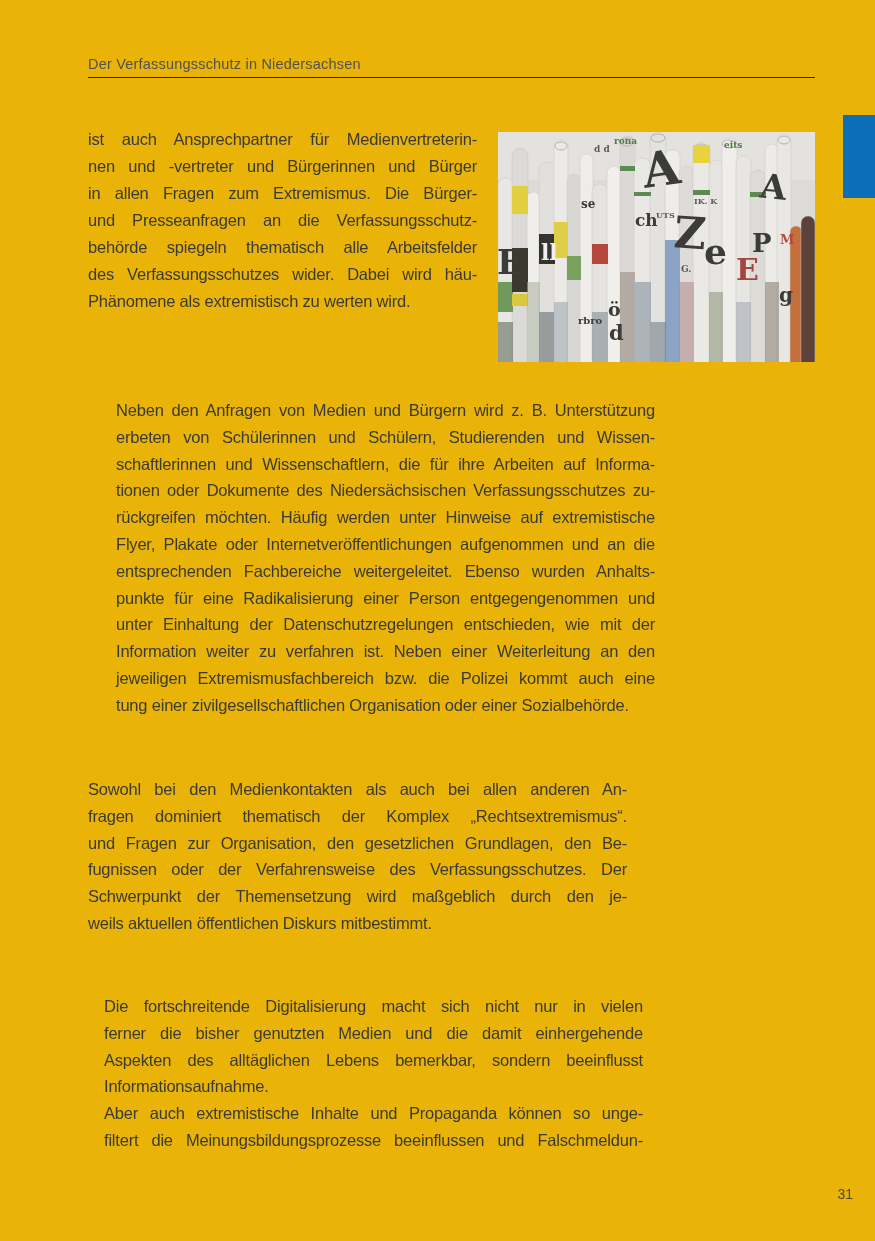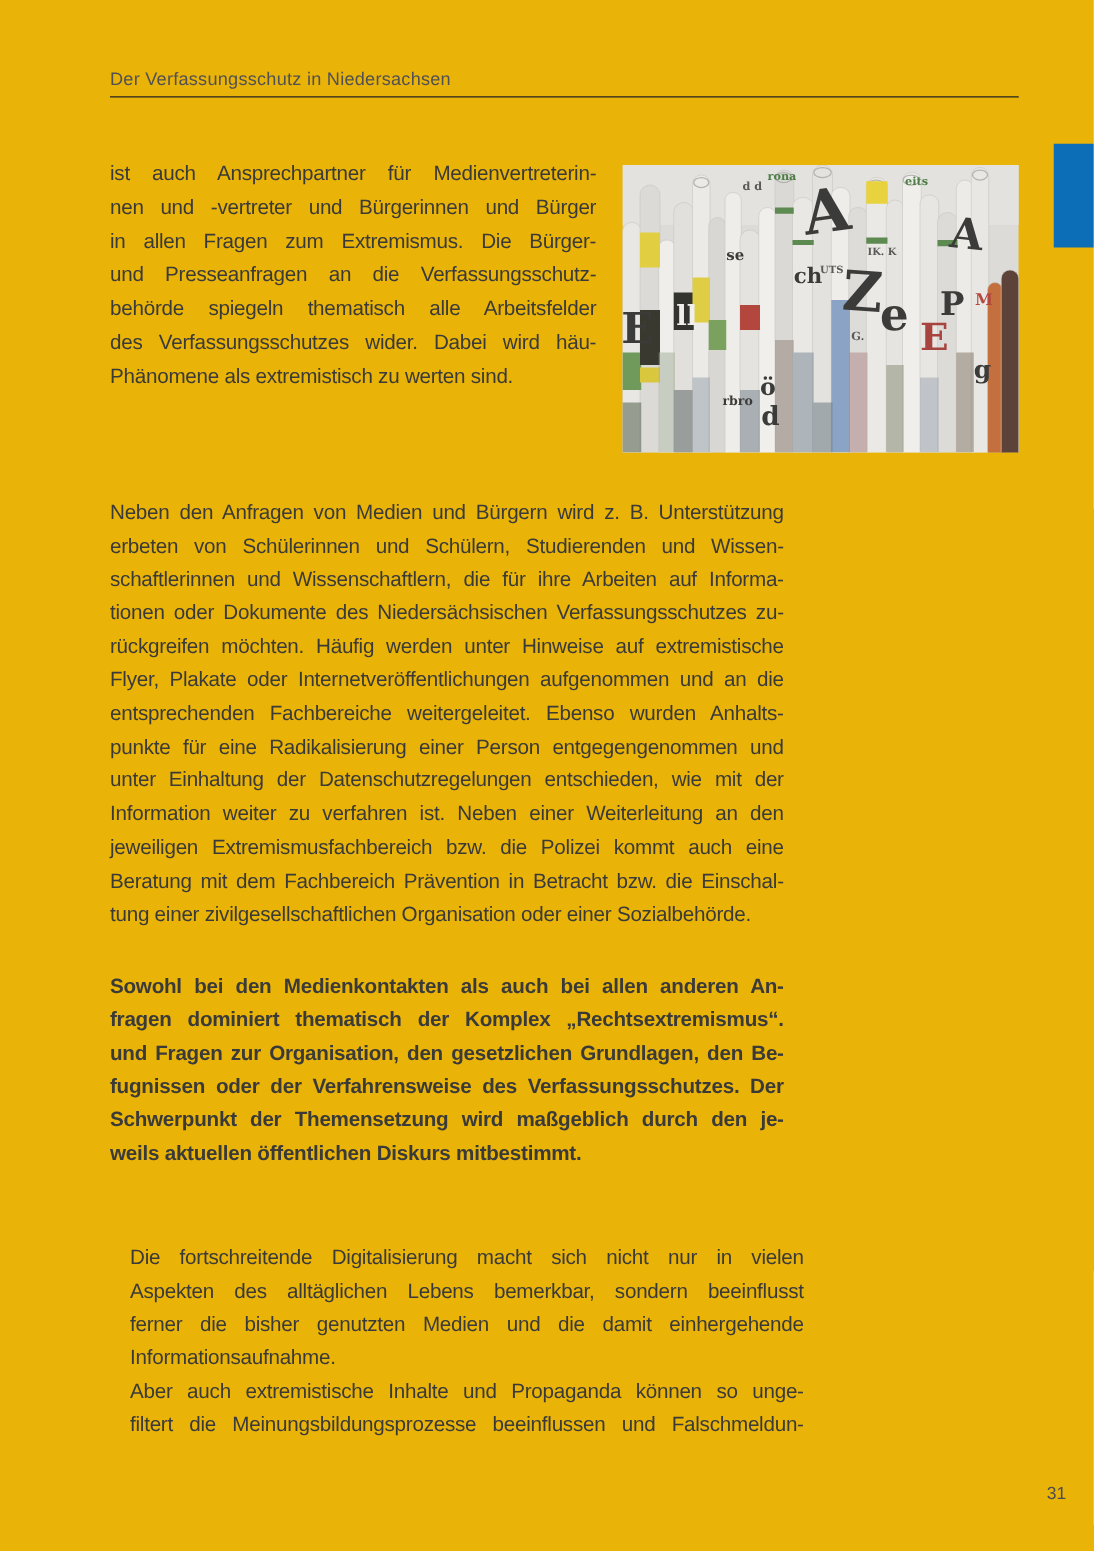--- a/index.html
+++ b/index.html
@@ -26,22 +26,22 @@
   .photo{
     position:absolute;left:498px;top:132px;
     width:317px;height:230px;display:block;
   }
   .para{
     position:absolute;left:88px;
     color:#3a3a39;
     font-size:16.5px;letter-spacing:-0.2px;
   }
   .p1{top:126px;width:389px;line-height:27px;}
-  .p2{top:397px;width:539px;line-height:26.8px;}
-  .p3{top:776px;width:539px;line-height:26.8px;font-weight:bold;}
+  .p2{top:397px;width:539px;line-height:26.8px;margin-left:28px;}
+  .p3{top:776px;width:539px;line-height:26.8px;}
   .p4{top:993px;width:539px;line-height:26.8px;margin-left:16px;}
   .ln{
     text-align:justify;
     text-align-last:justify;
     white-space:nowrap;
   }
   .ln.end{text-align-last:left;}
   .page-number{
     position:absolute;right:60px;top:1186px;
     font-size:14px;color:#4b4b4d;text-align:right;
@@ -154,52 +154,51 @@
     </g>
   </svg>
 
   <div class="para p1">
     <div class="ln">ist auch Ansprechpartner für Medienvertreterin-</div>
     <div class="ln">nen und -vertreter und Bürgerinnen und Bürger</div>
     <div class="ln">in allen Fragen zum Extremismus. Die Bürger-</div>
     <div class="ln">und Presseanfragen an die Verfassungsschutz-</div>
     <div class="ln">behörde spiegeln thematisch alle Arbeitsfelder</div>
     <div class="ln">des Verfassungsschutzes wider. Dabei wird häu-</div>
-    <div class="ln end">Phänomene als extremistisch zu werten sind.</div>
+    <div class="ln end">Phänomene als extremistisch zu werten wird.</div>
   </div>
 
   <div class="para p2">
     <div class="ln">Neben den Anfragen von Medien und Bürgern wird z. B. Unterstützung</div>
     <div class="ln">erbeten von Schülerinnen und Schülern, Studierenden und Wissen-</div>
     <div class="ln">schaftlerinnen und Wissenschaftlern, die für ihre Arbeiten auf Informa-</div>
     <div class="ln">tionen oder Dokumente des Niedersächsischen Verfassungsschutzes zu-</div>
     <div class="ln">rückgreifen möchten. Häufig werden unter Hinweise auf extremistische</div>
     <div class="ln">Flyer, Plakate oder Internetveröffentlichungen aufgenommen und an die</div>
     <div class="ln">entsprechenden Fachbereiche weitergeleitet. Ebenso wurden Anhalts-</div>
     <div class="ln">punkte für eine Radikalisierung einer Person entgegengenommen und</div>
     <div class="ln">unter Einhaltung der Datenschutzregelungen entschieden, wie mit der</div>
     <div class="ln">Information weiter zu verfahren ist. Neben einer Weiterleitung an den</div>
     <div class="ln">jeweiligen Extremismusfachbereich bzw. die Polizei kommt auch eine</div>
-    <div class="ln">Beratung mit dem Fachbereich Prävention in Betracht bzw. die Einschal-</div>
     <div class="ln end">tung einer zivilgesellschaftlichen Organisation oder einer Sozialbehörde.</div>
   </div>
 
   <div class="para p3">
     <div class="ln">Sowohl bei den Medienkontakten als auch bei allen anderen An-</div>
     <div class="ln">fragen dominiert thematisch der Komplex „Rechtsextremismus“.</div>
     <div class="ln">und Fragen zur Organisation, den gesetzlichen Grundlagen, den Be-</div>
     <div class="ln">fugnissen oder der Verfahrensweise des Verfassungsschutzes. Der</div>
     <div class="ln">Schwerpunkt der Themensetzung wird maßgeblich durch den je-</div>
     <div class="ln end">weils aktuellen öffentlichen Diskurs mitbestimmt.</div>
   </div>
 
   <div class="para p4">
     <div class="ln">Die fortschreitende Digitalisierung macht sich nicht nur in vielen</div>
+    <div class="ln">ferner die bisher genutzten Medien und die damit einhergehende</div>
     <div class="ln">Aspekten des alltäglichen Lebens bemerkbar, sondern beeinflusst</div>
-    <div class="ln">ferner die bisher genutzten Medien und die damit einhergehende</div>
     <div class="ln end">Informationsaufnahme.</div>
     <div class="ln">Aber auch extremistische Inhalte und Propaganda können so unge-</div>
     <div class="ln">filtert die Meinungsbildungsprozesse beeinflussen und Falschmeldun-</div>
   </div>
 
   <div class="page-number">31</div>
 
 </div>
 
 </body></html>

